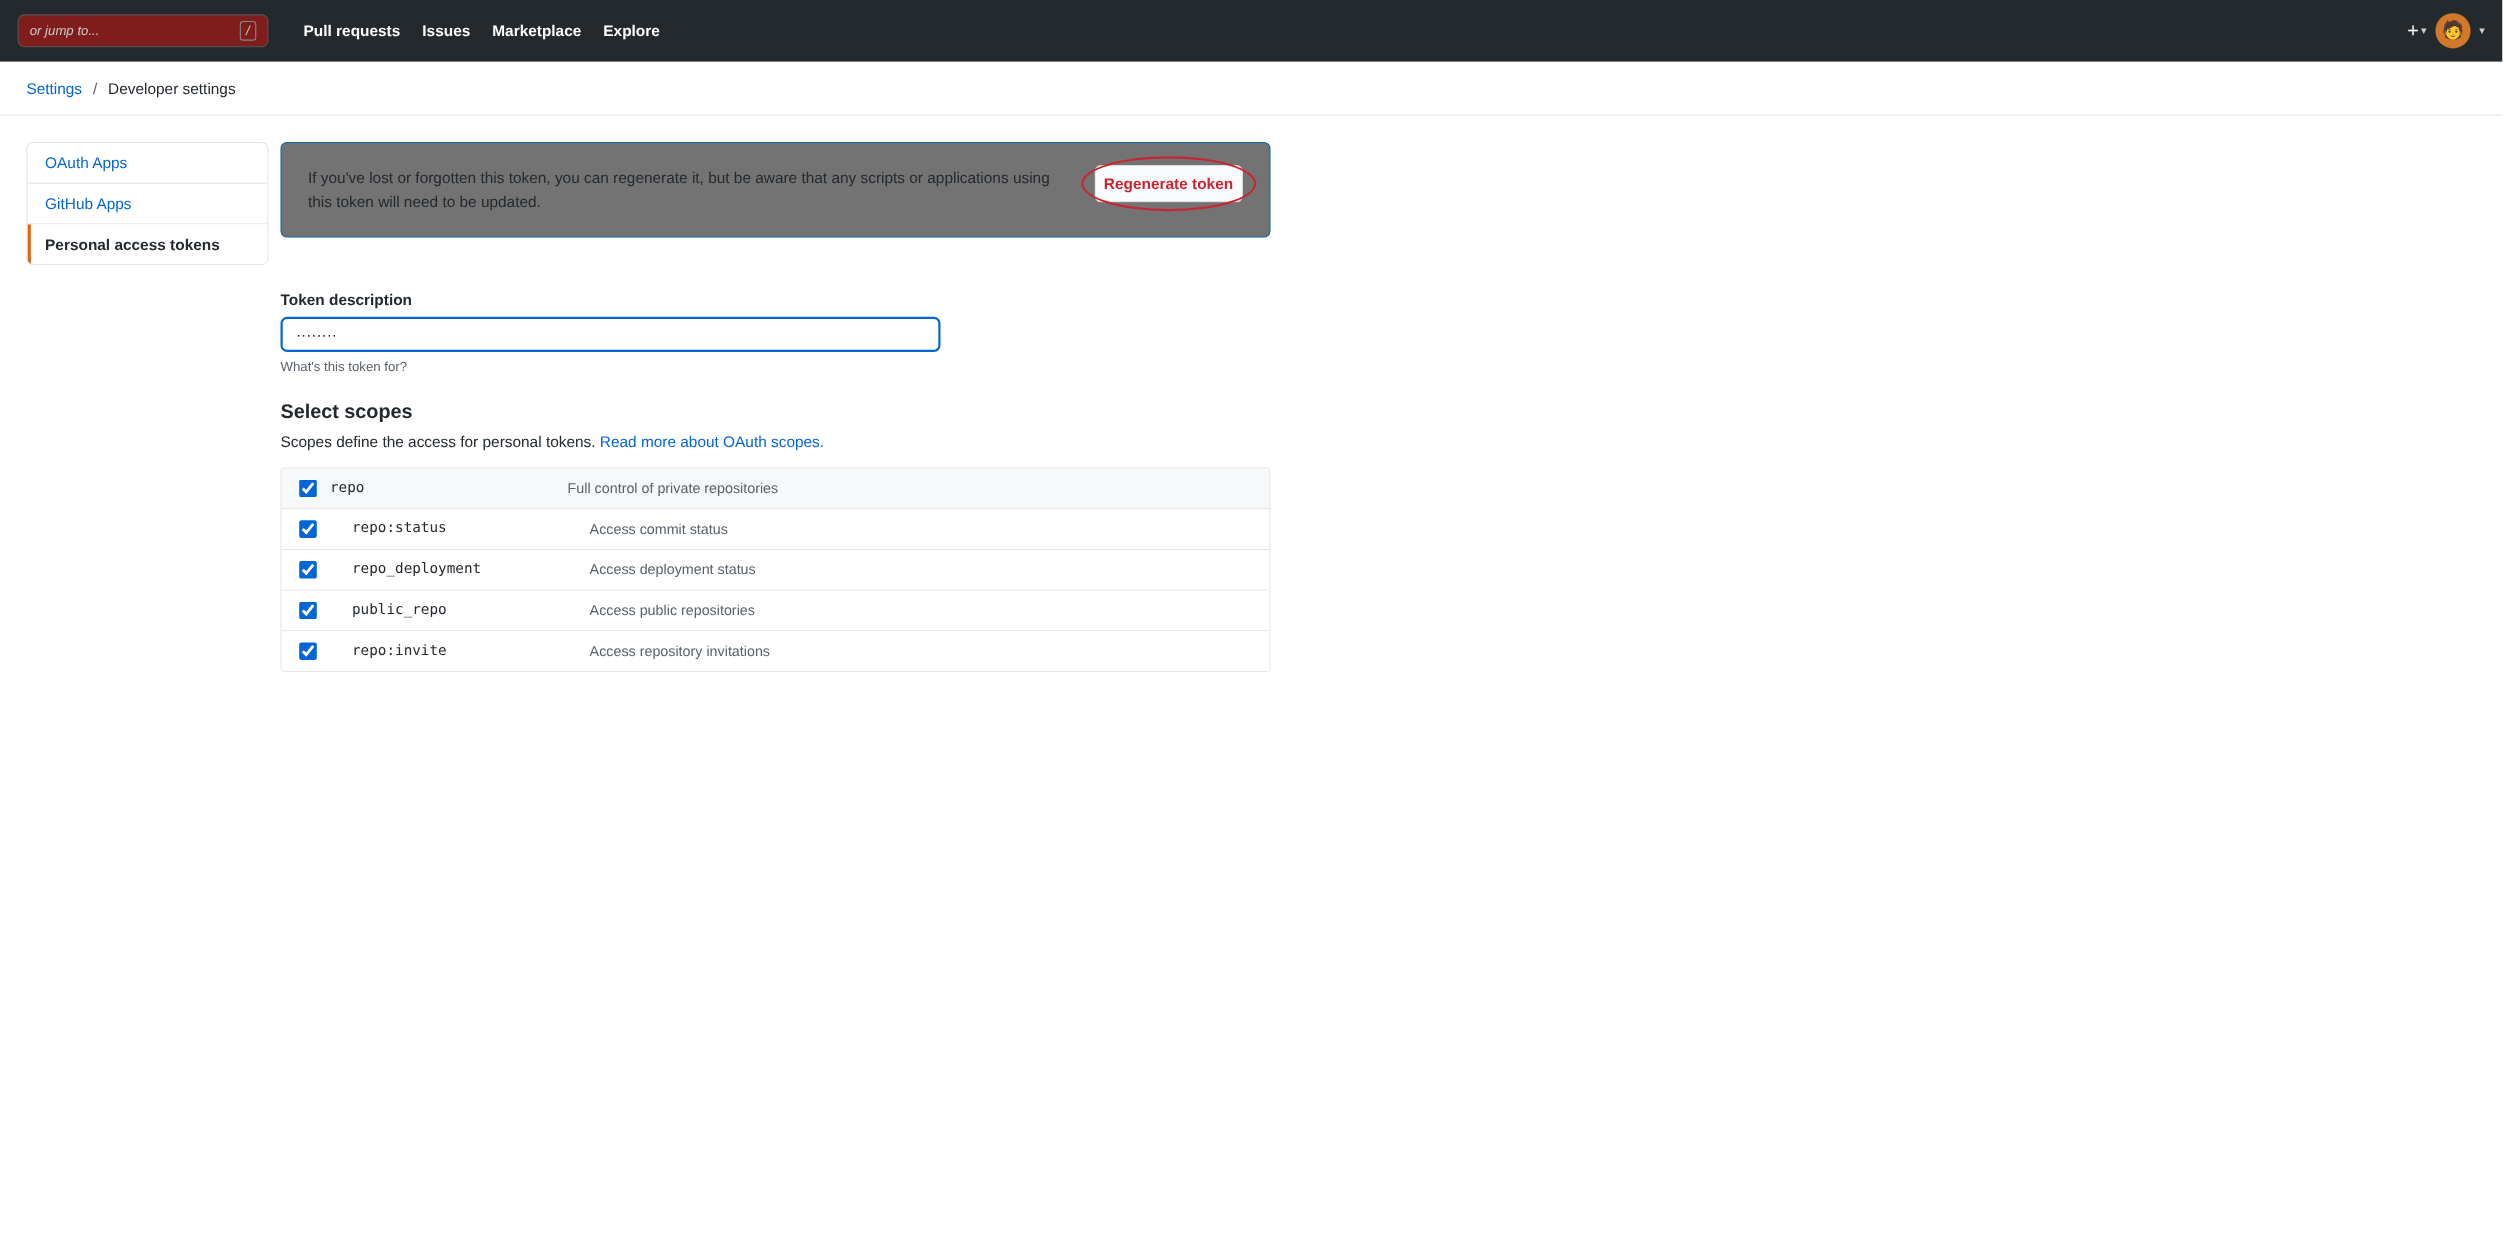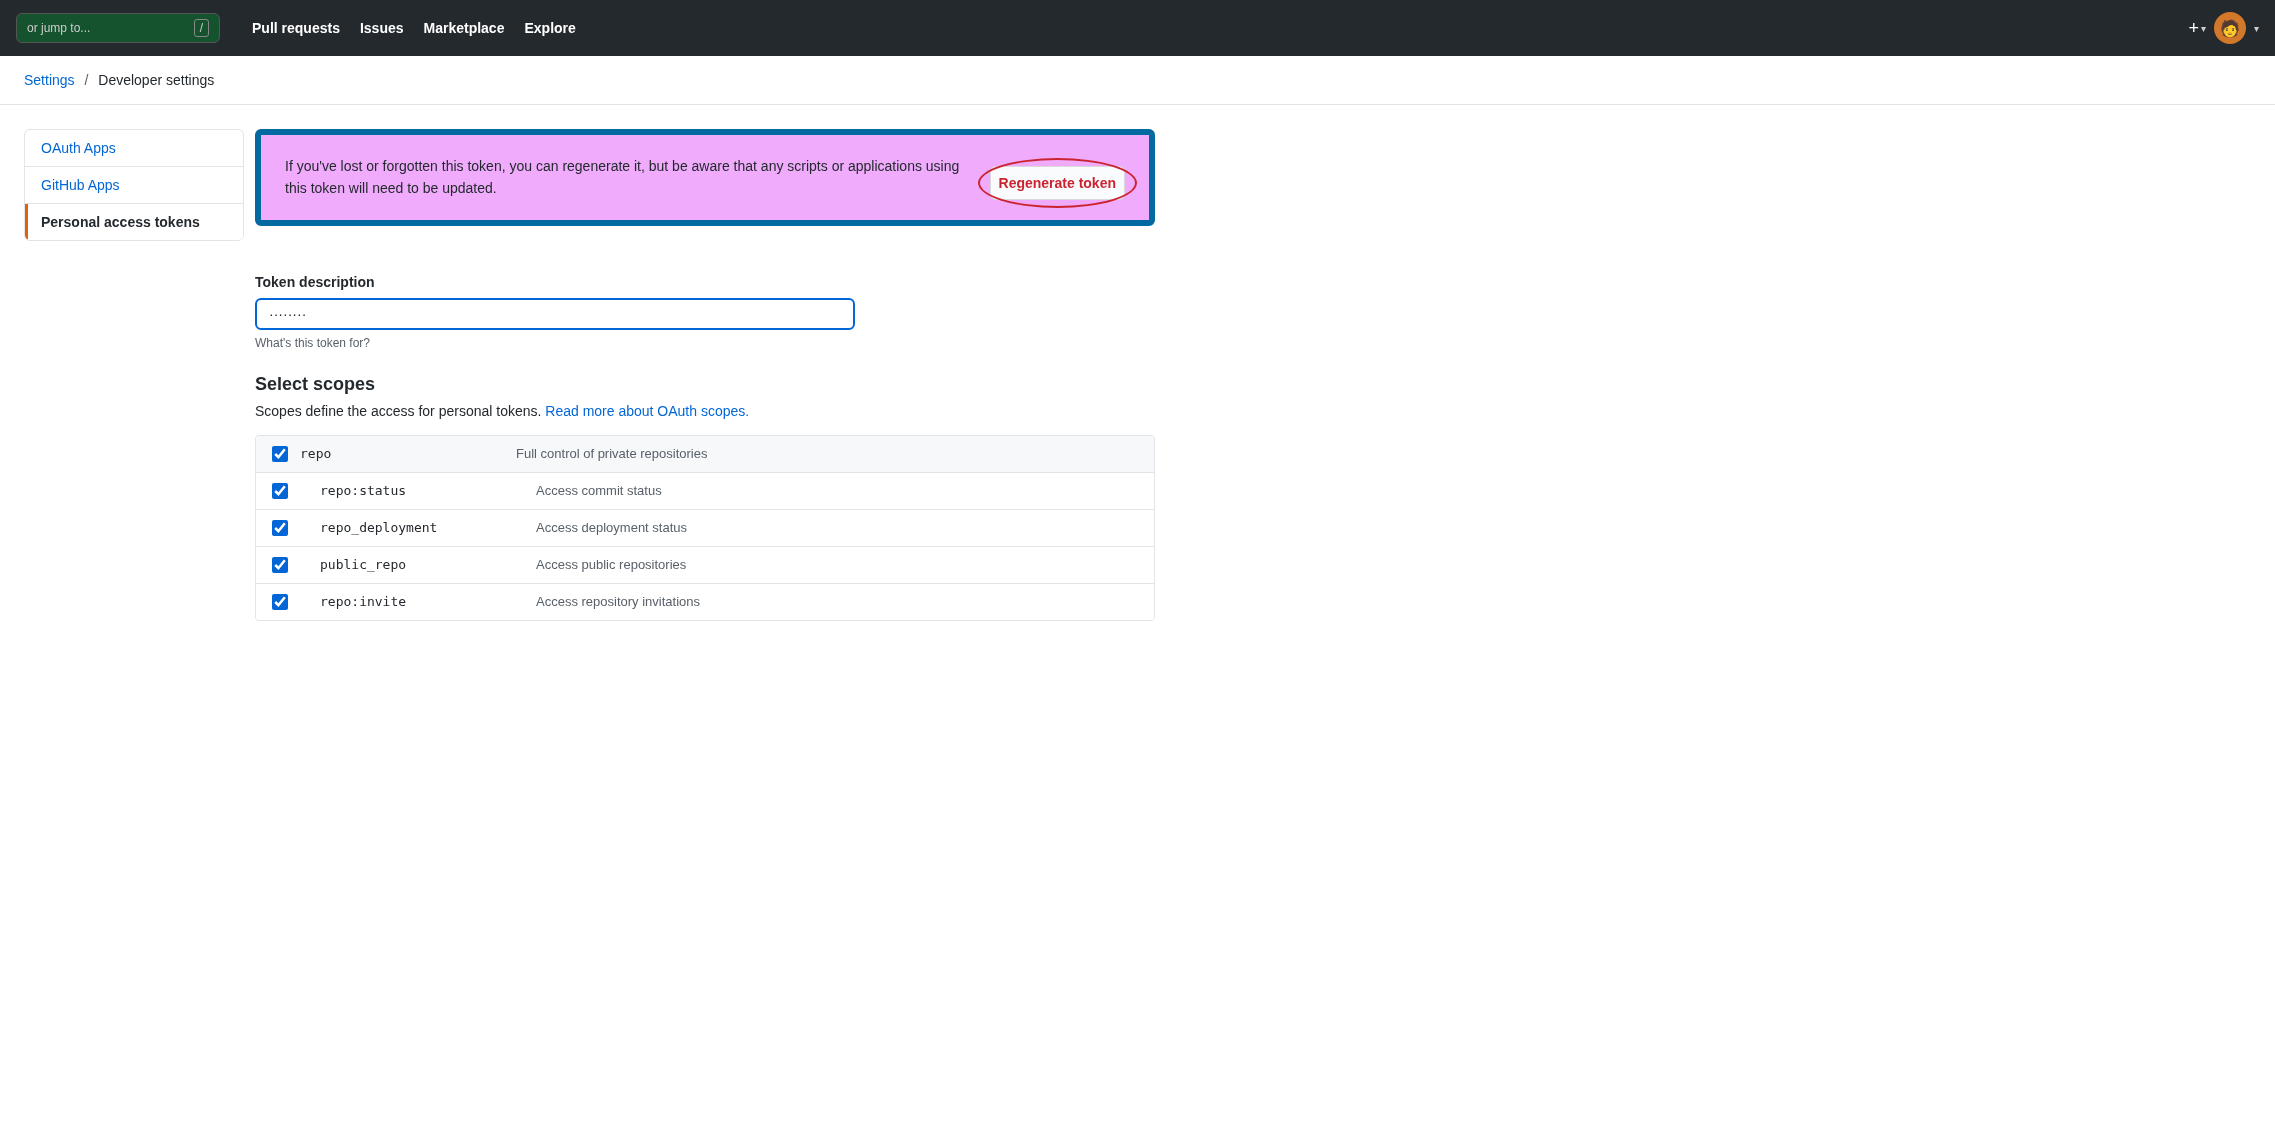--- a/index.html
+++ b/index.html
@@ -8,30 +8,31 @@
     
     .topnav {
       background: #24292e;
       height: 56px;
       display: flex;
       align-items: center;
       padding: 0 16px;
       gap: 16px;
     }
     .topnav-search {
-      background: #14532d;
+      background: #7f1d1d;
       border: 1px solid #555;
       border-radius: 6px;
       color: #ccc;
       padding: 5px 10px;
       font-size: 13px;
-      width: 204px;
+      width: 228px;
       display: flex;
       align-items: center;
       justify-content: space-between;
+      font-style: italic;
     }
     .topnav-search span { color: #ccc; font-size: 12px; }
     .kbd-slash {
       border: 1px solid #888;
       border-radius: 3px;
       padding: 1px 5px;
       font-size: 11px;
       color: #aaa;
     }
     .topnav-links {
@@ -126,26 +127,26 @@
       font-size: 26px;
       font-weight: 300;
       color: #24292e;
       margin-bottom: 16px;
       padding-bottom: 16px;
       border-bottom: 1px solid #e1e4e8;
     }
 
     
     .alert-box {
-      background: #f0abfc;
-      border: 6px solid #0369a1;
+      background: #737373;
+      border: 1px solid #0369a1;
       border-radius: 6px;
       padding: 20px 24px;
       display: flex;
-      align-items: flex-end;
+      align-items: flex-start;
       justify-content: space-between;
       margin-bottom: 24px;
     }
     .alert-text {
       font-size: 14px;
       color: #24292e;
       flex: 1;
       line-height: 1.6;
     }
     .regen-btn-wrapper {

